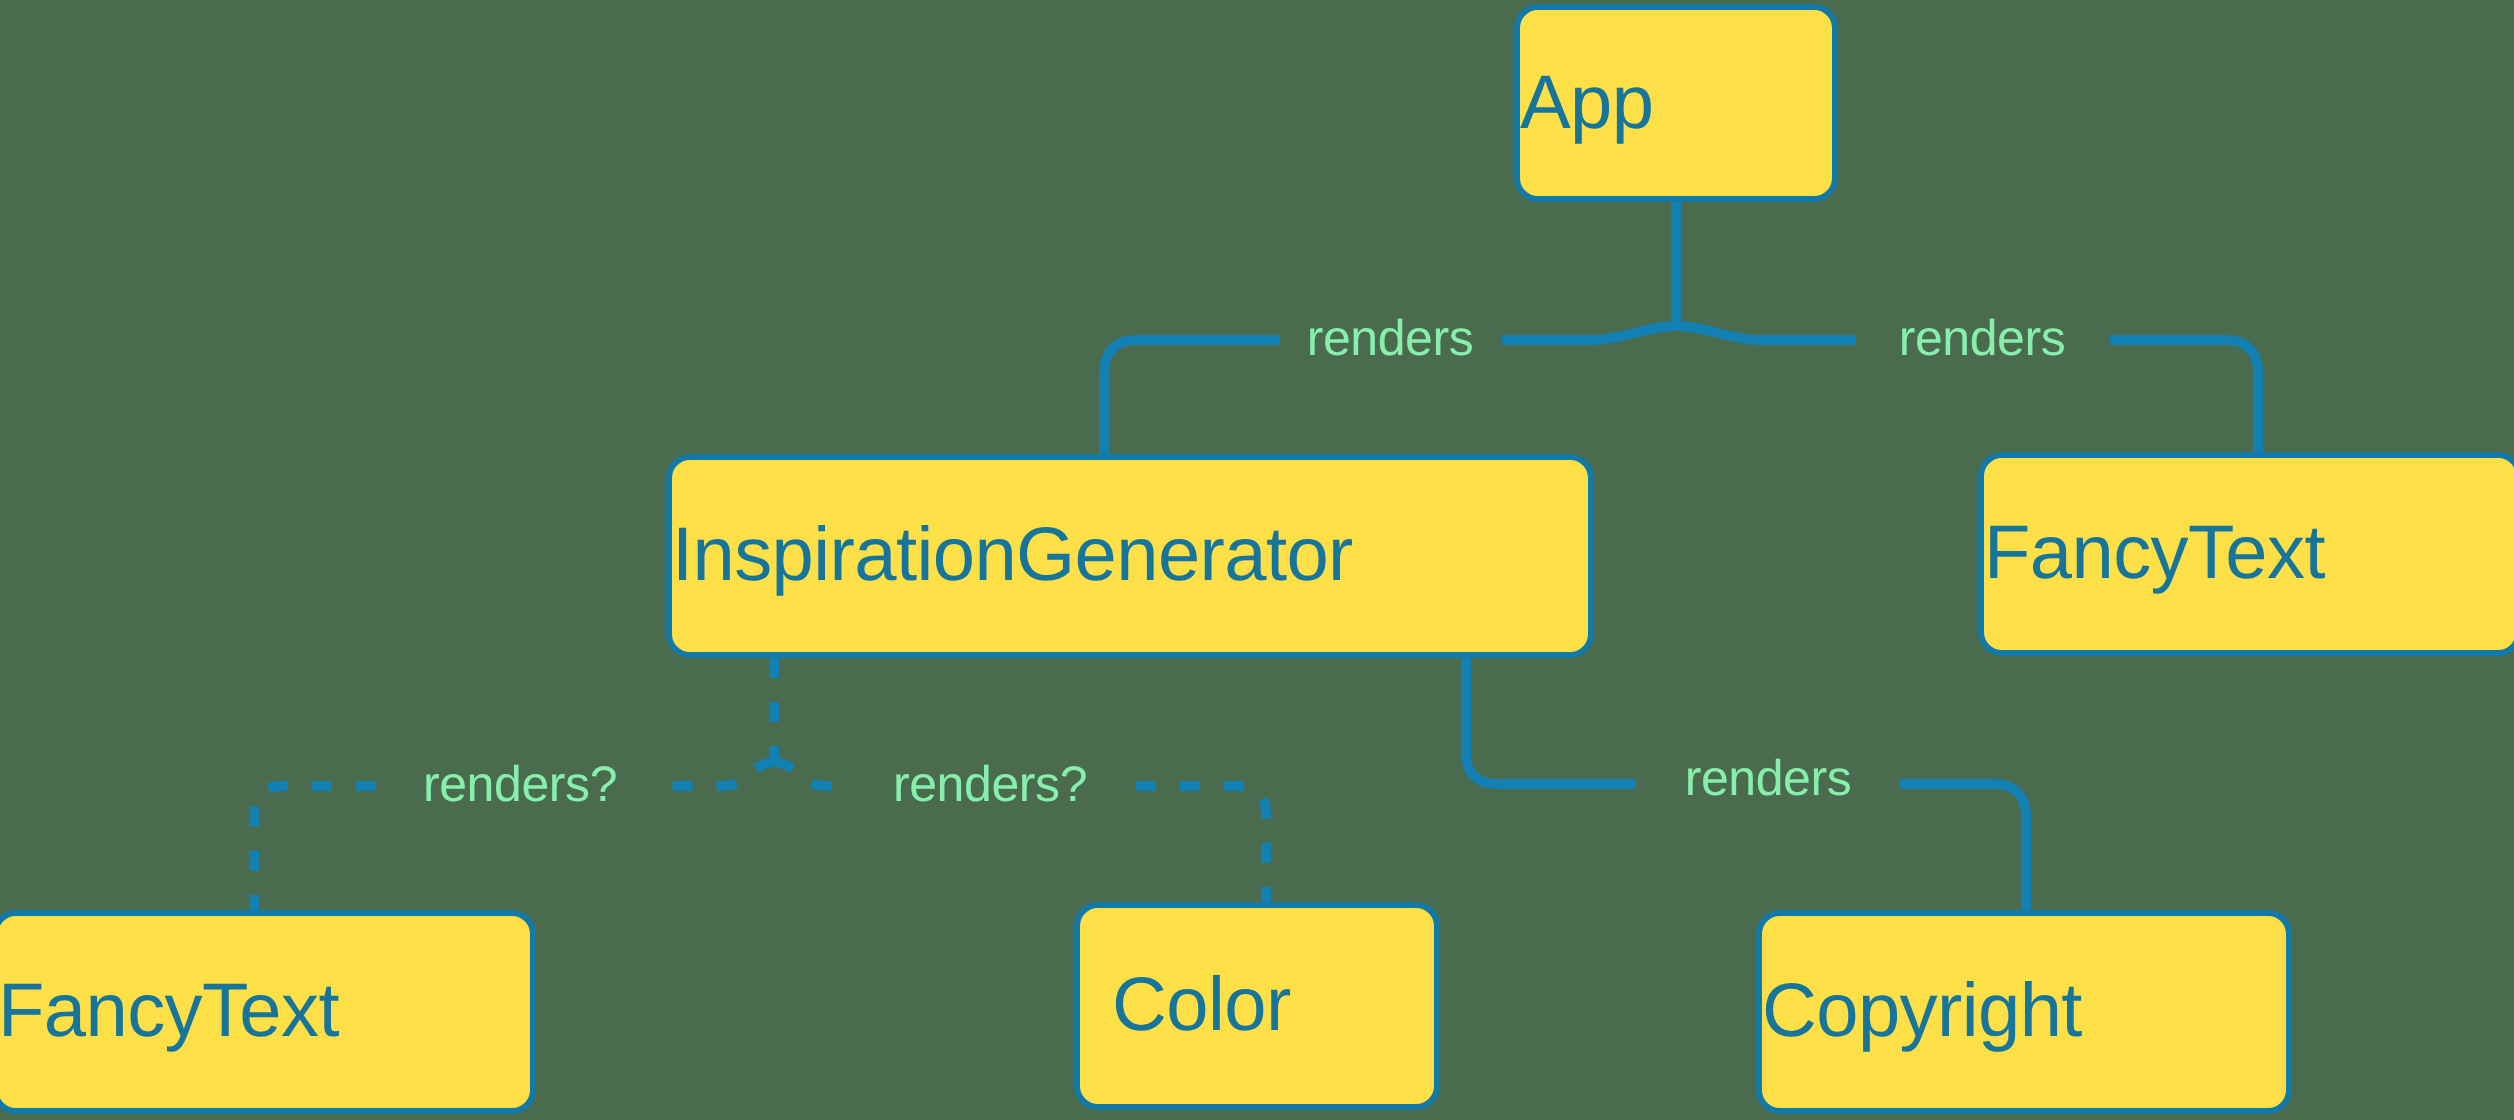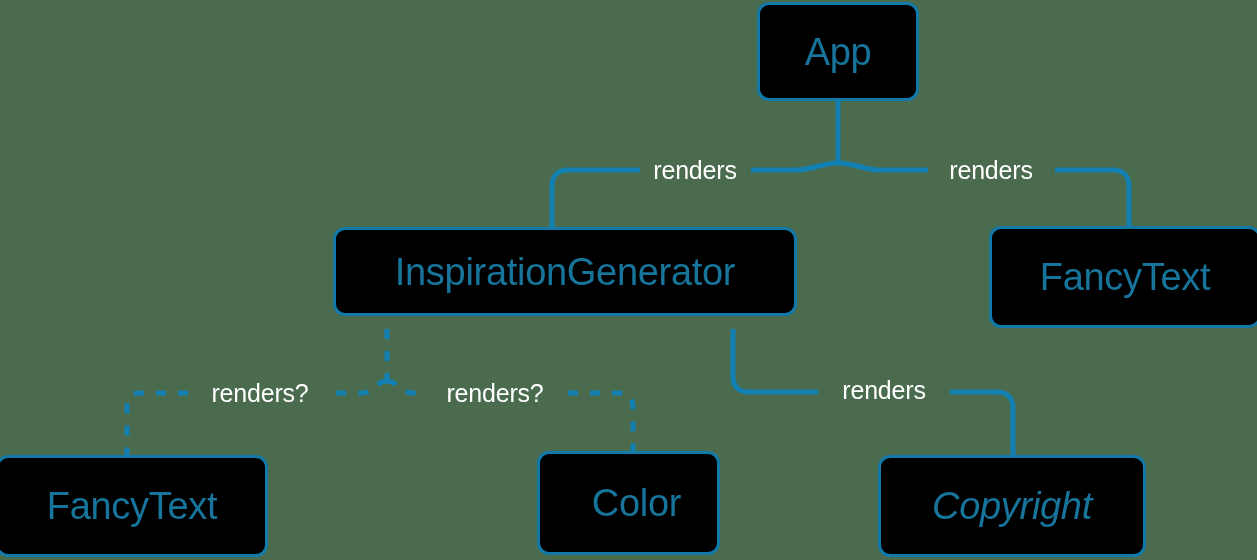--- a/index.html
+++ b/index.html
@@ -22,55 +22,55 @@
   .edges-layer {
     position: absolute;
     left: 0;
     top: 0;
     width: 1257px;
     height: 560px;
   }
   .node {
     position: absolute;
     box-sizing: border-box;
-    background: #000000;
+    background: #fde047;
     border: 3px solid #1279a8;
     border-radius: 12px;
     display: flex;
     align-items: center;
-    justify-content: center;
+    justify-content: flex-start;
     color: #17749a;
     font-family: "Liberation Sans", sans-serif;
     font-weight: 400;
     letter-spacing: -0.3px;
     z-index: 3;
   }
   .node-label {
     white-space: nowrap;
     line-height: 1;
   }
   .edge-label {
     position: absolute;
-    color: #ffffff;
+    color: #86efac;
     font-family: "Liberation Sans", sans-serif;
     font-size: 25px;
     font-weight: 400;
     letter-spacing: -0.2px;
     white-space: nowrap;
     transform: translate(-50%, -50%);
     z-index: 4;
     line-height: 1;
   }
   
   #node-app        { left: 757px;  top: 2px;   width: 162px; height: 99px;  font-size: 38px; }
-  #node-inspgen    { left: 333px;  top: 227px; width: 464px; height: 89px; font-size: 38px; }
+  #node-inspgen    { left: 333px;  top: 227px; width: 464px; height: 102px; font-size: 38px; }
   #node-fancytext-right { left: 989px; top: 226px; width: 272px; height: 102px; font-size: 38px; }
   #node-fancytext-left  { left: -4px; top: 455px; width: 272px; height: 102px; font-size: 38px; }
   #node-color      { left: 537px;  top: 451px; width: 183px; height: 104px; font-size: 38px; padding-left: 16px; }
-  #node-copyright  { left: 878px;  top: 455px; width: 268px; height: 102px; font-size: 38px; font-style: italic; }
+  #node-copyright  { left: 878px;  top: 455px; width: 268px; height: 102px; font-size: 38px; }
   
   #label-app-inspgen   { left: 695px; top: 170px; }
   #label-app-fancytext { left: 991px; top: 170px; }
   #label-inspgen-fancytext { left: 260px; top: 393px; }
   #label-inspgen-color     { left: 495px; top: 393px; }
   #label-inspgen-copyright { left: 884px; top: 390px; }
 </style>
 </head>
 <body>
 

